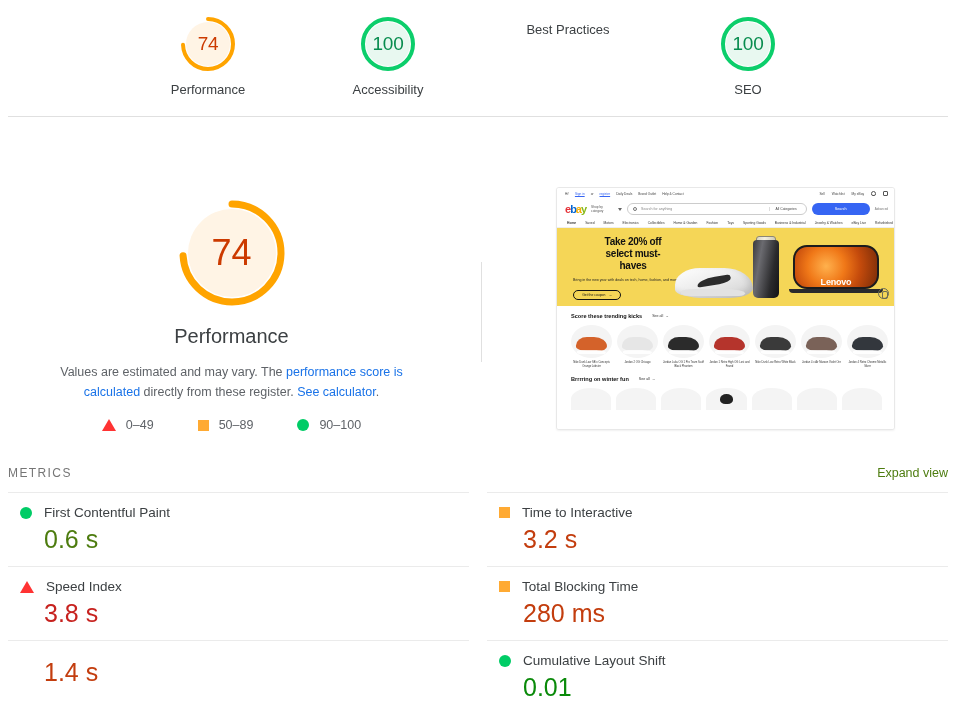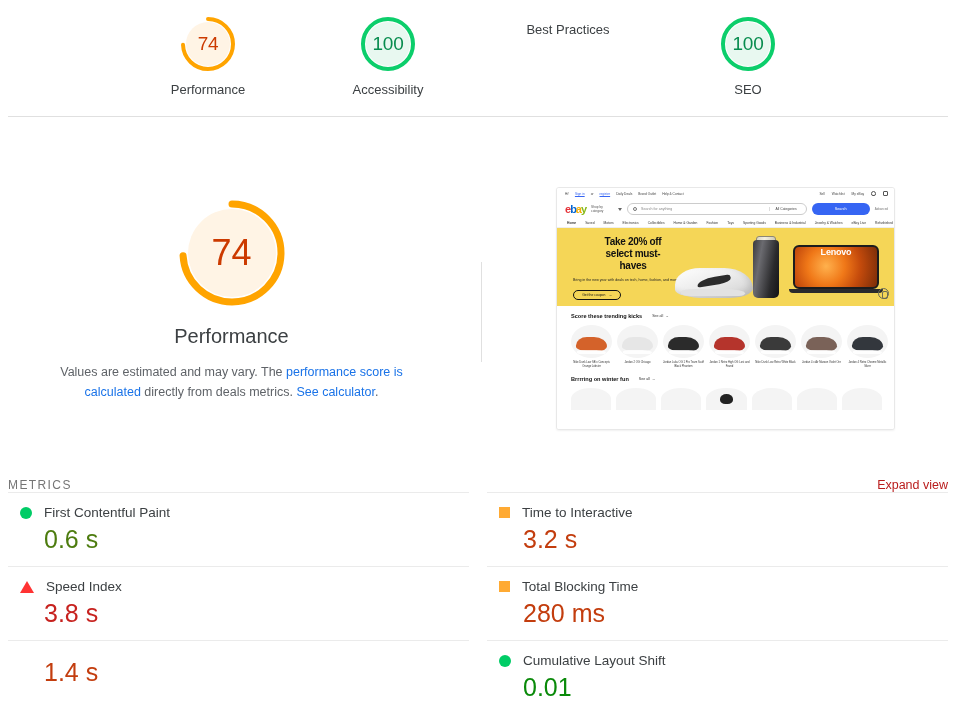--- a/index.html
+++ b/index.html
@@ -151,23 +151,23 @@
   }
   .eb-grinder-top{
     position:absolute; left:199px; bottom:57px; width:20px; height:13px;
     background: linear-gradient(100deg,#d9d4c0 0%,#f3efe2 40%,#c9c3ad 100%);
     border-radius: 3px 3px 1px 1px; border:0.8px solid #8d8776;
   }
   .eb-laptop{
     position:absolute; left:236px; bottom:11px; width:86px; height:50px;
   }
   .eb-laptop-scr{
-    width:86px;height:44px;border:2.5px solid #1c1c1e;border-radius:6px;
+    width:86px;height:44px;border:2.5px solid #1c1c1e;border-radius:14px;
     background: radial-gradient(circle at 38% 48%, #ffb14d 0%, #f07818 34%, #c54b0c 62%, #7a2c08 100%);
-    display:flex;align-items:flex-start;justify-content:center;
+    display:flex;align-items:flex-end;justify-content:center;
   }
   .eb-lenovo{font-size:9px;font-weight:bold;color:#fff;letter-spacing:-0.2px;}
   .eb-laptop-base{width:94px;height:4px;margin-left:-4px;background:#2a2a2c;border-radius:0 0 4px 4px;}
   .eb-acc{
     position:absolute; right:7px; bottom:7px; width:11px;height:11px;border-radius:50%;
     border:1.2px solid #6b6b55;
   }
   .eb-acc:after{content:"";position:absolute;left:2.5px;top:1.5px;width:4px;height:6px;border:1px solid #6b6b55;border-radius:2px;}
 
   
@@ -194,27 +194,27 @@
     text-align: center; width: 41px;
   }
   .eb-sec2 { padding: 8px 14px 0 14px; }
   .eb-row2 { margin-top: 6px; display:flex; gap:5px; }
   .eb-bubble2 { width:41px;height:22px;border-radius:50% 50% 0 0;background:#f4f4f4; position:relative;}
   .eb-blob{position:absolute;left:14px;top:6px;width:13px;height:10px;background:#222;border-radius:50% 50% 40% 40%;}
 
   
   #metrics { position: absolute; left: 0; top: 466px; width: 956px; }
   #metrics-head {
-    display: flex; align-items: flex-end; justify-content: space-between;
+    display: flex; align-items: flex-start; justify-content: space-between;
     padding: 0 8px 0 8px; height: 26px;
   }
   #metrics-title {
     font-size: 12px; letter-spacing: 1.4px; color: #757575; text-transform: uppercase;
   }
-  #expand-view { font-size: 12.5px; color: #b91c1c; cursor: pointer; margin-left: 9px; }
+  #expand-view { font-size: 12.5px; color: #4d7c0f; cursor: pointer; margin-left: 9px; }
 
   #metrics-grid {
     display: grid; grid-template-columns: 1fr 1fr; column-gap: 18px;
     padding: 0 8px;
   }
   .metric {
     border-top: 1px solid #ebebeb;
     padding: 12px 0 13px 0;
     height: 74px;
   }
@@ -274,23 +274,37 @@
       <svg width="116" height="116" viewBox="0 0 116 116">
         <circle cx="58" cy="58" r="44" id="bg-fill" fill="#fff4e5"></circle>
         <circle cx="58" cy="58" r="49" id="bg-arc" fill="none" stroke="#ffa400" stroke-width="7" stroke-linecap="round" transform="rotate(-90 58 58)" stroke-dasharray="227.83 80.05"></circle>
       </svg>
       <div id="big-gauge-num" style="color: rgb(204, 58, 0);">74</div>
     </div>
 
     <div id="big-gauge-title">Performance</div>
 
     <div id="perf-desc">
-      <span>Values are estimated and may vary. The </span><a href="#">performance score is calculated</a><span> directly from deals metrics. </span><a href="#">See calculator</a><span>.</span>
+      <span>Values are estimated and may vary. The </span><a href="#">performance score is calculated</a><span> directly from these register. </span><a href="#">See calculator</a><span>.</span>
     </div>
 
+    <div id="legend">
+        <div class="legend-item">
+          <span class="sw-tri" style="border-bottom-color: rgb(255, 51, 51);"></span>
+          <span class="legend-text">0–49</span>
+        </div>
+        <div class="legend-item">
+          <span class="sw-sq" style="background: rgb(255, 170, 51);"></span>
+          <span class="legend-text">50–89</span>
+        </div>
+        <div class="legend-item">
+          <span class="sw-dot" style="background: rgb(0, 204, 102);"></span>
+          <span class="legend-text">90–100</span>
+        </div>
+      </div>
   </div>
 
   <div id="v-divider"></div>
 
   <div id="thumb-wrap">
     <div id="thumb-inner">
 
       <div class="eb-topbar">
         <span class="eb-t-link">Hi! </span>
         <span class="eb-t-link blue">Sign in</span>

